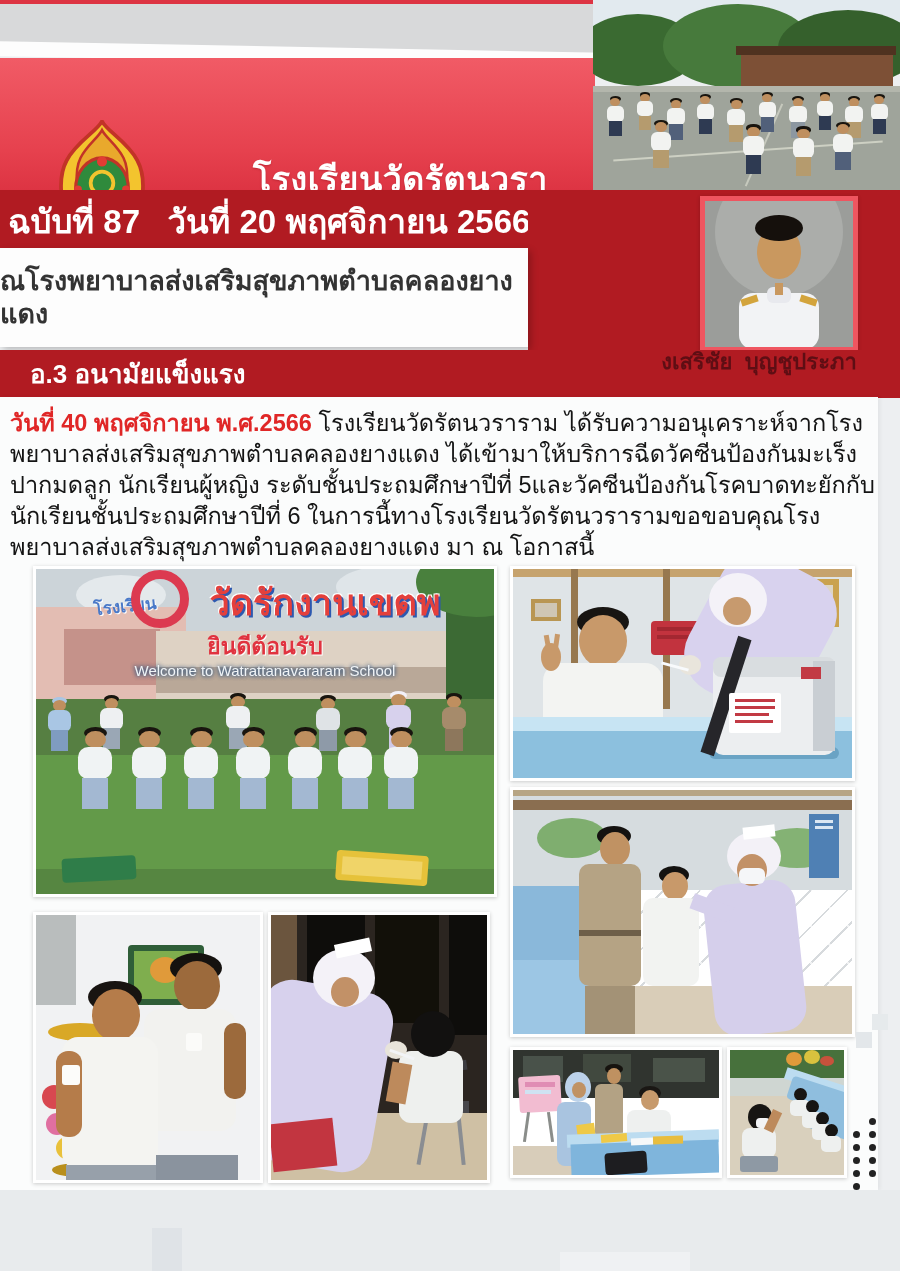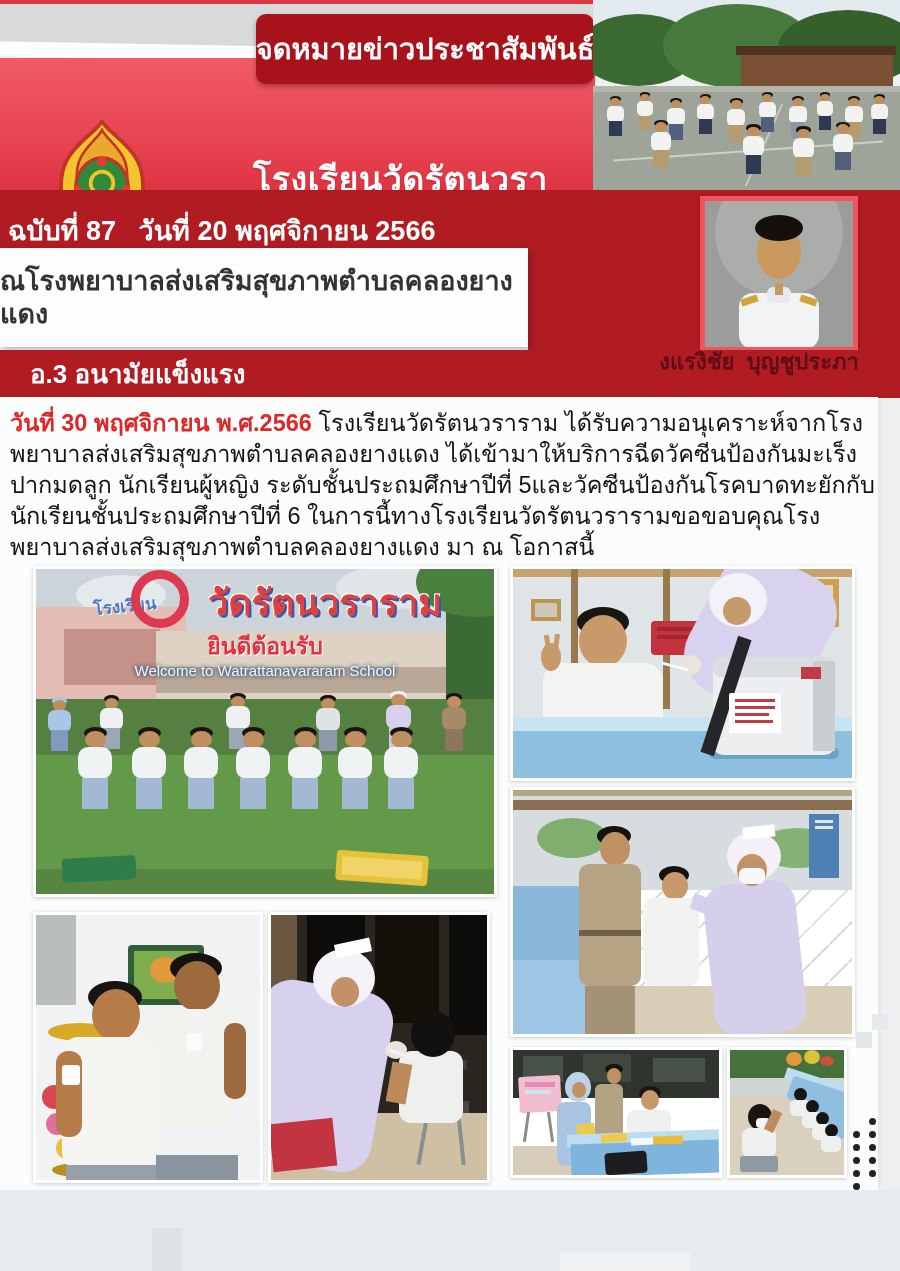--- a/index.html
+++ b/index.html
@@ -15,21 +15,21 @@
   .school-name{left:253px;top:94px;width:340px;color:#fff;font-size:34px;font-weight:bold;letter-spacing:.5px;text-shadow:0 1px 2px rgba(120,10,20,.35);}
   .district{left:255px;top:146px;width:340px;color:#fff;font-size:16.5px;font-weight:bold;}
   .badge{left:256px;top:14px;width:338px;height:70px;background:var(--dark-red-badge,#a8121b);border-radius:10px;
          box-shadow:0 3px 5px rgba(0,0,0,.3);display:flex;align-items:center;justify-content:center;
          color:#fff;font-size:29px;font-weight:bold;white-space:pre;}
   .photo-frame{background:#fff;box-shadow:0 1px 4px rgba(0,0,0,.2);}
   .scene{position:absolute;overflow:hidden;}
   .top-photo{left:593px;top:0;width:307px;height:190px;}
   
   .issue-bar{left:0;top:190px;width:592px;height:62px;background:var(--dark-red,#b11b22);border-radius:0 8px 8px 0;
-             display:flex;align-items:flex-end;color:#fff;font-size:27px;font-weight:bold;padding-left:8px;box-sizing:border-box;white-space:pre;}
+             display:flex;align-items:center;color:#fff;font-size:33px;font-weight:bold;padding-left:8px;box-sizing:border-box;white-space:pre;}
   .red-panel{left:528px;top:190px;width:372px;height:208px;background:var(--dark-red,#b11b22);}
   .portrait{left:700px;top:196px;width:148px;height:146px;border:5px solid var(--portrait-frame,#ef5560);}
   .headline-box{left:0;top:248px;width:528px;height:99px;background:#fdfdfd;box-shadow:3px 3px 7px rgba(0,0,0,.22);
                 display:flex;flex-direction:column;justify-content:center;align-items:center;gap:4px;}
   .headline-box div{color:#333;font-size:27px;font-weight:bold;line-height:1.2;}
   .tagline-bar{left:0;top:350px;width:900px;height:47px;background:var(--dark-red,#b11b22);
                display:flex;align-items:center;color:#fff;font-size:26px;font-weight:bold;padding-left:30px;box-sizing:border-box;}
   .director{left:620px;top:350px;width:278px;text-align:center;color:var(--maroon-text,#5e0e14);line-height:1.1;}
   .director .nm{font-size:22px;font-weight:bold;white-space:pre;}
   .director .ti{font-size:15.5px;font-weight:bold;margin-top:2px;}
@@ -80,21 +80,20 @@
       <path d="M44 62 q6 8 12 0" fill="none" stroke="#f3c42e" stroke-width="3"></path>
       <circle cx="50" cy="33" r="4" fill="#e23b33"></circle>
       <circle cx="31" cy="55" r="3" fill="#e23b33"></circle>
       <circle cx="69" cy="55" r="3" fill="#e23b33"></circle>
       <circle cx="50" cy="90" r="4" fill="#e23b33"></circle>
     </svg>
     <div class="abs school-name">โรงเรียนวัดรัตนวราราม</div>
     <div class="abs district">สำนักงานเขตพื้นที่การศึกษาประถมศึกษาสงขลา เขต 2</div>
   </div>
 
-  <div class="abs badge">จดหมายข่าวประชาสัมพันธ์</div>
 
   <div class="abs scene top-photo" id="sc-top">
       <div style="position: absolute; left: 0px; top: 0px; width: 307px; height: 66px; background: rgb(226, 234, 239); border-radius: 0px;"></div>
       <div style="position: absolute; left: -15px; top: 14px; width: 120px; height: 72px; background: rgb(58, 106, 49); border-radius: 50%;"></div>
       <div style="position: absolute; left: 70px; top: 4px; width: 150px; height: 84px; background: rgb(71, 122, 60); border-radius: 50%;"></div>
       <div style="position: absolute; left: 185px; top: 10px; width: 140px; height: 76px; background: rgb(53, 96, 44); border-radius: 50%;"></div>
       <div style="position: absolute; left: 148px; top: 50px; width: 152px; height: 44px; background: rgb(125, 80, 54); border-radius: 0px;"></div>
       <div style="position: absolute; left: 143px; top: 46px; width: 160px; height: 9px; background: rgb(79, 50, 32); border-radius: 0px;"></div>
       <div style="position: absolute; left: 0px; top: 88px; width: 307px; height: 102px; background: rgb(159, 164, 155); border-radius: 0px;"></div>
       <div style="position: absolute; left: 0px; top: 86px; width: 307px; height: 6px; background: rgb(179, 182, 172); border-radius: 0px;"></div>
@@ -178,27 +177,27 @@
 
   <div class="abs headline-box">
     <div>ณโรงพยาบาลส่งเสริมสุขภาพตำบลคลองยางแดง</div>
   </div>
 
   <div class="abs tagline-bar">
       <span>อ.3 อนามัยแข็งแรง</span>
     </div>
 
   <div class="abs director">
-    <div class="nm">งแรงิชัย  บุญชูประภา</div>
+    <div class="nm">งเสริชัย  บุญชูประภา</div>
   </div>
 
   <div class="abs content-card"></div>
 
   <div class="abs article">
-    <span class="date">วันที่ 30 พฤศจิกายน พ.ศ.2566</span><span> โรงเรียนวัดรัตนวราราม  ได้รับความอนุเคราะห์จากโรงพยาบาลส่งเสริมสุขภาพตำบลคลองยางแดง  ได้เข้ามาให้บริการฉีดวัคซีนป้องกันมะเร็งปากมดลูก  นักเรียนผู้หญิง ระดับชั้นประถมศึกษาปีที่ 5และวัคซีนป้องกันโรคบาดทะยักกับนักเรียนชั้นประถมศึกษาปีที่ 6 ในการนี้ทางโรงเรียนวัดรัตนวรารามขอขอบคุณโรงพยาบาลส่งเสริมสุขภาพตำบลคลองยางแดง มา ณ โอกาสนี้</span>
+    <span class="date">วันที่ 40 พฤศจิกายน พ.ศ.2566</span><span> โรงเรียนวัดรัตนวราราม  ได้รับความอนุเคราะห์จากโรงพยาบาลส่งเสริมสุขภาพตำบลคลองยางแดง  ได้เข้ามาให้บริการฉีดวัคซีนป้องกันมะเร็งปากมดลูก  นักเรียนผู้หญิง ระดับชั้นประถมศึกษาปีที่ 5และวัคซีนป้องกันโรคบาดทะยักกับนักเรียนชั้นประถมศึกษาปีที่ 6 ในการนี้ทางโรงเรียนวัดรัตนวรารามขอขอบคุณโรงพยาบาลส่งเสริมสุขภาพตำบลคลองยางแดง มา ณ โอกาสนี้</span>
   </div>
 
   <div class="abs p1 photo-frame">
     <div class="scene" id="sc-p1">
         <div style="position: absolute; left: 0px; top: 0px; width: 458px; height: 130px; background: rgb(204, 212, 217); border-radius: 0px;"></div>
         <div style="position: absolute; left: 40px; top: 6px; width: 90px; height: 40px; background: rgb(228, 233, 236); border-radius: 50%;"></div>
         <div style="position: absolute; left: 300px; top: -4px; width: 120px; height: 44px; background: rgb(223, 229, 233); border-radius: 50%;"></div>
         <div style="position: absolute; left: 0px; top: 38px; width: 150px; height: 112px; background: rgb(227, 189, 179); border-radius: 0px;"></div>
         <div style="position: absolute; left: 28px; top: 60px; width: 96px; height: 56px; background: rgb(197, 146, 138); border-radius: 0px;"></div>
         <div style="position: absolute; left: 120px; top: 62px; width: 320px; height: 88px; background: rgb(222, 210, 196); border-radius: 0px;"></div>
@@ -259,21 +258,21 @@
         <div style="position: absolute; left: 308.888px; top: 162.1px; width: 20.664px; height: 17.22px; background: rgb(191, 143, 95); border-radius: 50%;"></div>
         <div style="position: absolute; left: 302px; top: 177.68px; width: 34.44px; height: 32.8px; background: rgb(240, 243, 244); border-radius: 10.332px;"></div>
         <div style="position: absolute; left: 306.133px; top: 208.84px; width: 26.1744px; height: 31.16px; background: rgb(163, 184, 210); border-radius: 0px;"></div>
         <div style="position: absolute; left: 353.51px; top: 158px; width: 23.4192px; height: 12.3px; background: rgb(25, 21, 15); border-radius: 50%;"></div>
         <div style="position: absolute; left: 354.888px; top: 162.1px; width: 20.664px; height: 17.22px; background: rgb(191, 143, 95); border-radius: 50%;"></div>
         <div style="position: absolute; left: 348px; top: 177.68px; width: 34.44px; height: 32.8px; background: rgb(240, 243, 244); border-radius: 10.332px;"></div>
         <div style="position: absolute; left: 352.133px; top: 208.84px; width: 26.1744px; height: 31.16px; background: rgb(163, 184, 210); border-radius: 0px;"></div>
       </div>
     <div class="p1t p1-prefix">โรงเรียน</div>
     <div class="p1-ring"></div>
-    <div class="p1t p1-name">วัดรัตนวราราม</div>
+    <div class="p1t p1-name">วัดรักงานเขตพ</div>
     <div class="p1t p1-welen">Welcome to Watrattanavararam School</div>
     <div class="p1t p1-welth">ยินดีต้อนรับ</div>
   </div>
   <div class="abs p2 photo-frame">
       <div class="scene lattice" id="sc-p2">
         <div style="position: absolute; left: 0px; top: 0px; width: 339px; height: 155px; background: rgb(223, 228, 231); border-radius: 0px;"></div>
         <div style="position: absolute; left: 0px; top: 0px; width: 339px; height: 8px; background: rgb(198, 163, 110); border-radius: 0px;"></div>
         <div style="position: absolute; left: 58px; top: 0px; width: 7px; height: 140px; background: rgb(151, 120, 79); border-radius: 0px;"></div>
         <div style="position: absolute; left: 150px; top: 0px; width: 7px; height: 140px; background: rgb(151, 120, 79); border-radius: 0px;"></div>
         <div style="position: absolute; left: 243px; top: 0px; width: 7px; height: 120px; background: rgb(151, 120, 79); border-radius: 0px;"></div>

